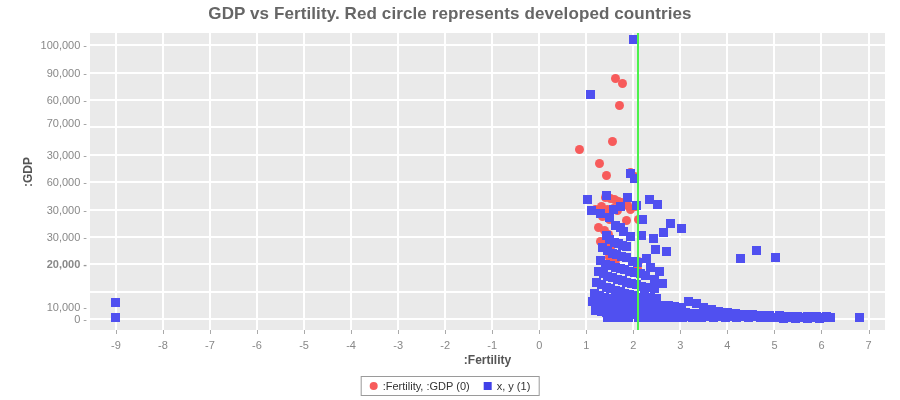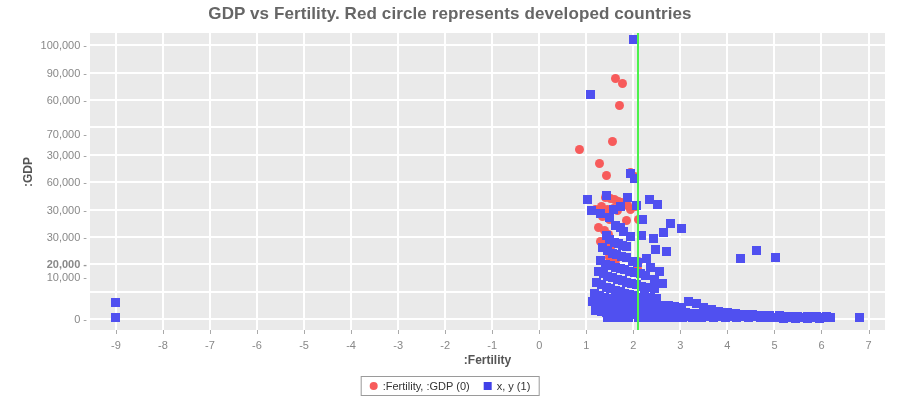--- a/index.html
+++ b/index.html
@@ -64,27 +64,27 @@
 </style>
 </head>
 <body>
 
 <div id="chart-root">
 
   <div class="chart-title">GDP vs Fertility. Red circle represents developed countries</div>
 
   <div id="y-ticks">
       <div class="ytick" style="top: 286.051px;"><span>0</span><span class="tmark">-</span></div>
-      <div class="ytick" style="top: 244px;"><span>10,000</span><span class="tmark">-</span></div>
+      <div class="ytick" style="top: 274px;"><span>10,000</span><span class="tmark">-</span></div>
       <div class="ytick" style="top: 231.304px; font-weight: bold;"><span>20,000</span><span class="tmark">-</span></div>
       <div class="ytick" style="top: 203.931px;"><span>30,000</span><span class="tmark">-</span></div>
       <div class="ytick" style="top: 176.558px;"><span>30,000</span><span class="tmark">-</span></div>
       <div class="ytick" style="top: 149.184px;"><span>60,000</span><span class="tmark">-</span></div>
       <div class="ytick" style="top: 121.811px;"><span>30,000</span><span class="tmark">-</span></div>
-      <div class="ytick" style="top: 101px;"><span>70,000</span><span class="tmark">-</span></div>
+      <div class="ytick" style="top: 90px;"><span>70,000</span><span class="tmark">-</span></div>
       <div class="ytick" style="top: 67.0645px;"><span>60,000</span><span class="tmark">-</span></div>
       <div class="ytick" style="top: 39.6912px;"><span>90,000</span><span class="tmark">-</span></div>
       <div class="ytick" style="top: 12.318px;"><span>100,000</span><span class="tmark">-</span></div>
     </div>
   <div id="y-axis-label">:GDP</div>
 
   <div id="plot-area">
     <div id="gridlines">
         <div class="gridline-v" style="left: 24.8728px;"></div>
         <div class="gridline-v" style="left: 71.9142px;"></div>

